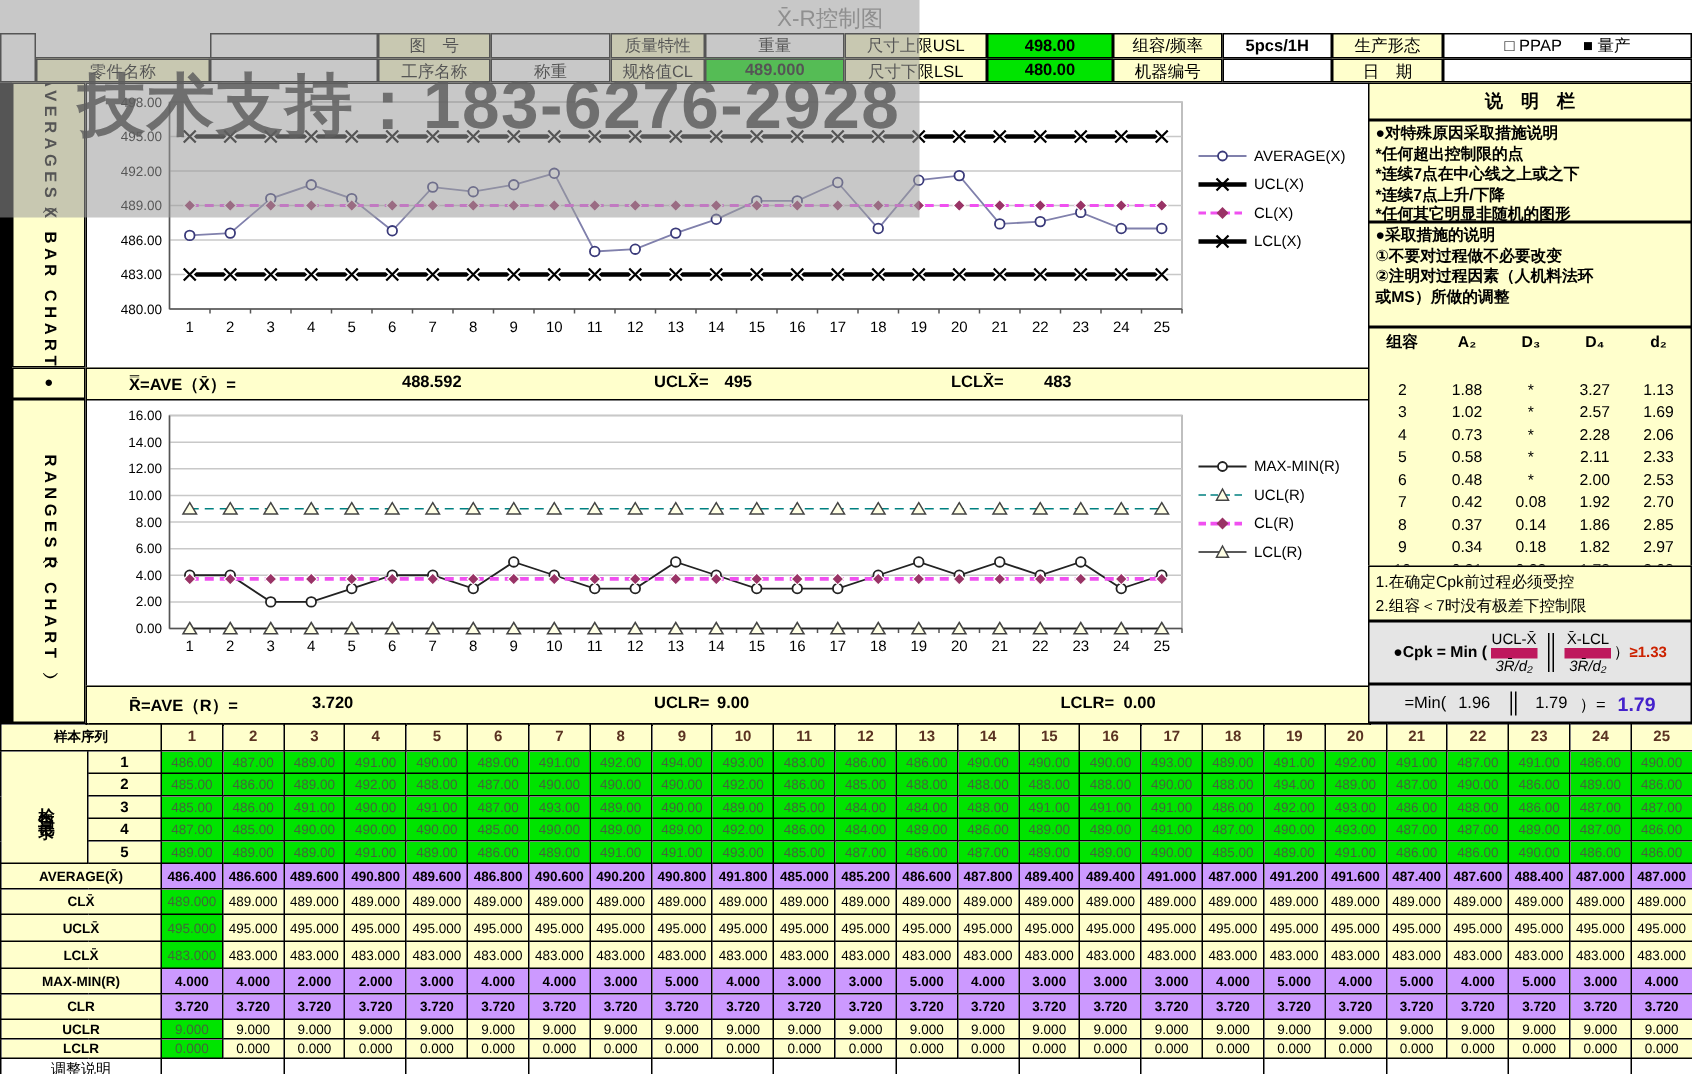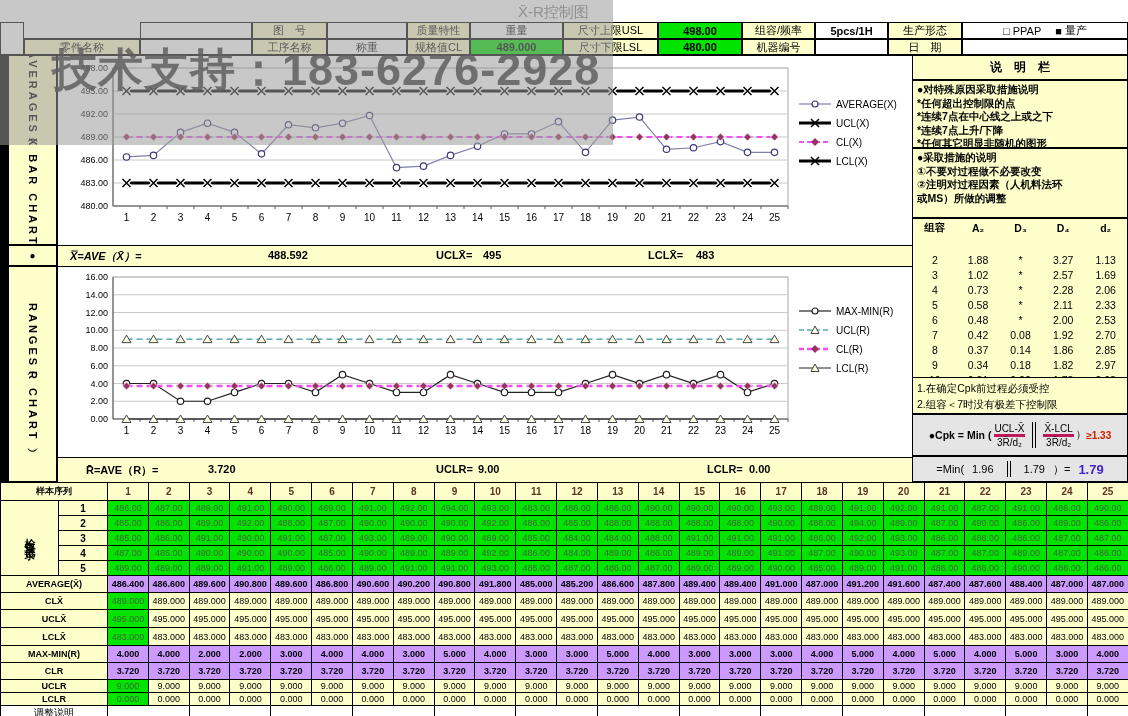--- a/index.html
+++ b/index.html
@@ -24,21 +24,21 @@
   td.pcell{background:#CC99FF;font-weight:bold;}
   td.lbl{background:#FFFFCC;font-weight:bold;font-size:10px;}
   td.wcell{background:#fff;}
   .panelbox{position:absolute;box-sizing:border-box;border:1px solid #000;background:#FFFFCC;}
   .panelbox.orange{background:#e5e5e5;}
   .plist{margin:2px 4px;font-size:10.5px;line-height:13.5px;font-weight:bold;}
   .ctable{width:100%;border-collapse:collapse;font-size:10.5px;}
   .ctable td{text-align:center;height:15px;padding:0;}
   .frac{display:inline-flex;flex-direction:column;align-items:center;font-size:10px;line-height:11px;}
   .frac .num{padding:0 3px;}
-  .frac .den{border-top:3px solid #be185d;padding:0 3px;}
+  .frac .den{border-top:7px solid #be185d;padding:0 3px;font-style:italic;}
   .dbar{width:2px;height:26px;border-left:1px solid #000;border-right:1px solid #000;margin:0 5px;}
   .statsrow{position:absolute;background:#FFFFCC;border:1px solid #000;font-size:11px;}
   .statsrow span{position:absolute;top:3px;font-weight:bold;}
   .overlay{position:absolute;left:0;top:0;width:613px;height:145px;
            background:rgba(155,155,155,0.55);z-index:50;}
   .wmark{position:absolute;left:4px;top:40px;z-index:51;font-size:45px;font-weight:bold;
          color:rgba(95,95,95,0.85);letter-spacing:1px;white-space:nowrap;margin-left:48px;}
   .pagetitle{position:absolute;left:518px;top:3px;z-index:52;font-size:15px;color:#8f8f8f;}
 </style>
 </head>
@@ -389,25 +389,25 @@
           <svg width="34" height="12">
             <line x1="1" y1="6" x2="33" y2="6" stroke="#000000" stroke-width="3"></line>
             <path d="M13 2L21 10M13 10L21 2" stroke="#000000" stroke-width="1.5"></path>
           </svg>
           <span>LCL(X)</span>
         </div>
       </div>
   </div>
 
   <div class="statsrow" style="left:57px;top:245px;width:855px;height:21px;">
-    <span style="left:12px;font-style:italic;">X̿=AVE（X̄）=</span>
+    <span style="left:28px;">X̿=AVE（X̄）=</span>
     <span style="left:210px;">488.592</span>
     <span style="left:378px;">UCLX̄=</span>
     <span style="left:425px;">495</span>
-    <span style="left:590px;">LCLX̄=</span>
+    <span style="left:576px;">LCLX̄=</span>
     <span style="left:638px;">483</span>
   </div>
 
   <div class="chartbox" style="left:57px;top:266px;width:855px;height:191px;">
     <svg id="chart1" width="853" height="189">
         <rect x="55" y="10" width="675" height="142" fill="#fff" stroke="#aaa" stroke-width="1"></rect>
         <text x="50" y="155" text-anchor="end" font-size="9px" fill="#000">0.00</text>
         <line x1="55" y1="134.25" x2="730" y2="134.25" stroke="#c8c8c8" stroke-width="1"></line>
         <text x="50" y="137.25" text-anchor="end" font-size="9px" fill="#000">2.00</text>
         <line x1="55" y1="116.5" x2="730" y2="116.5" stroke="#c8c8c8" stroke-width="1"></line>

